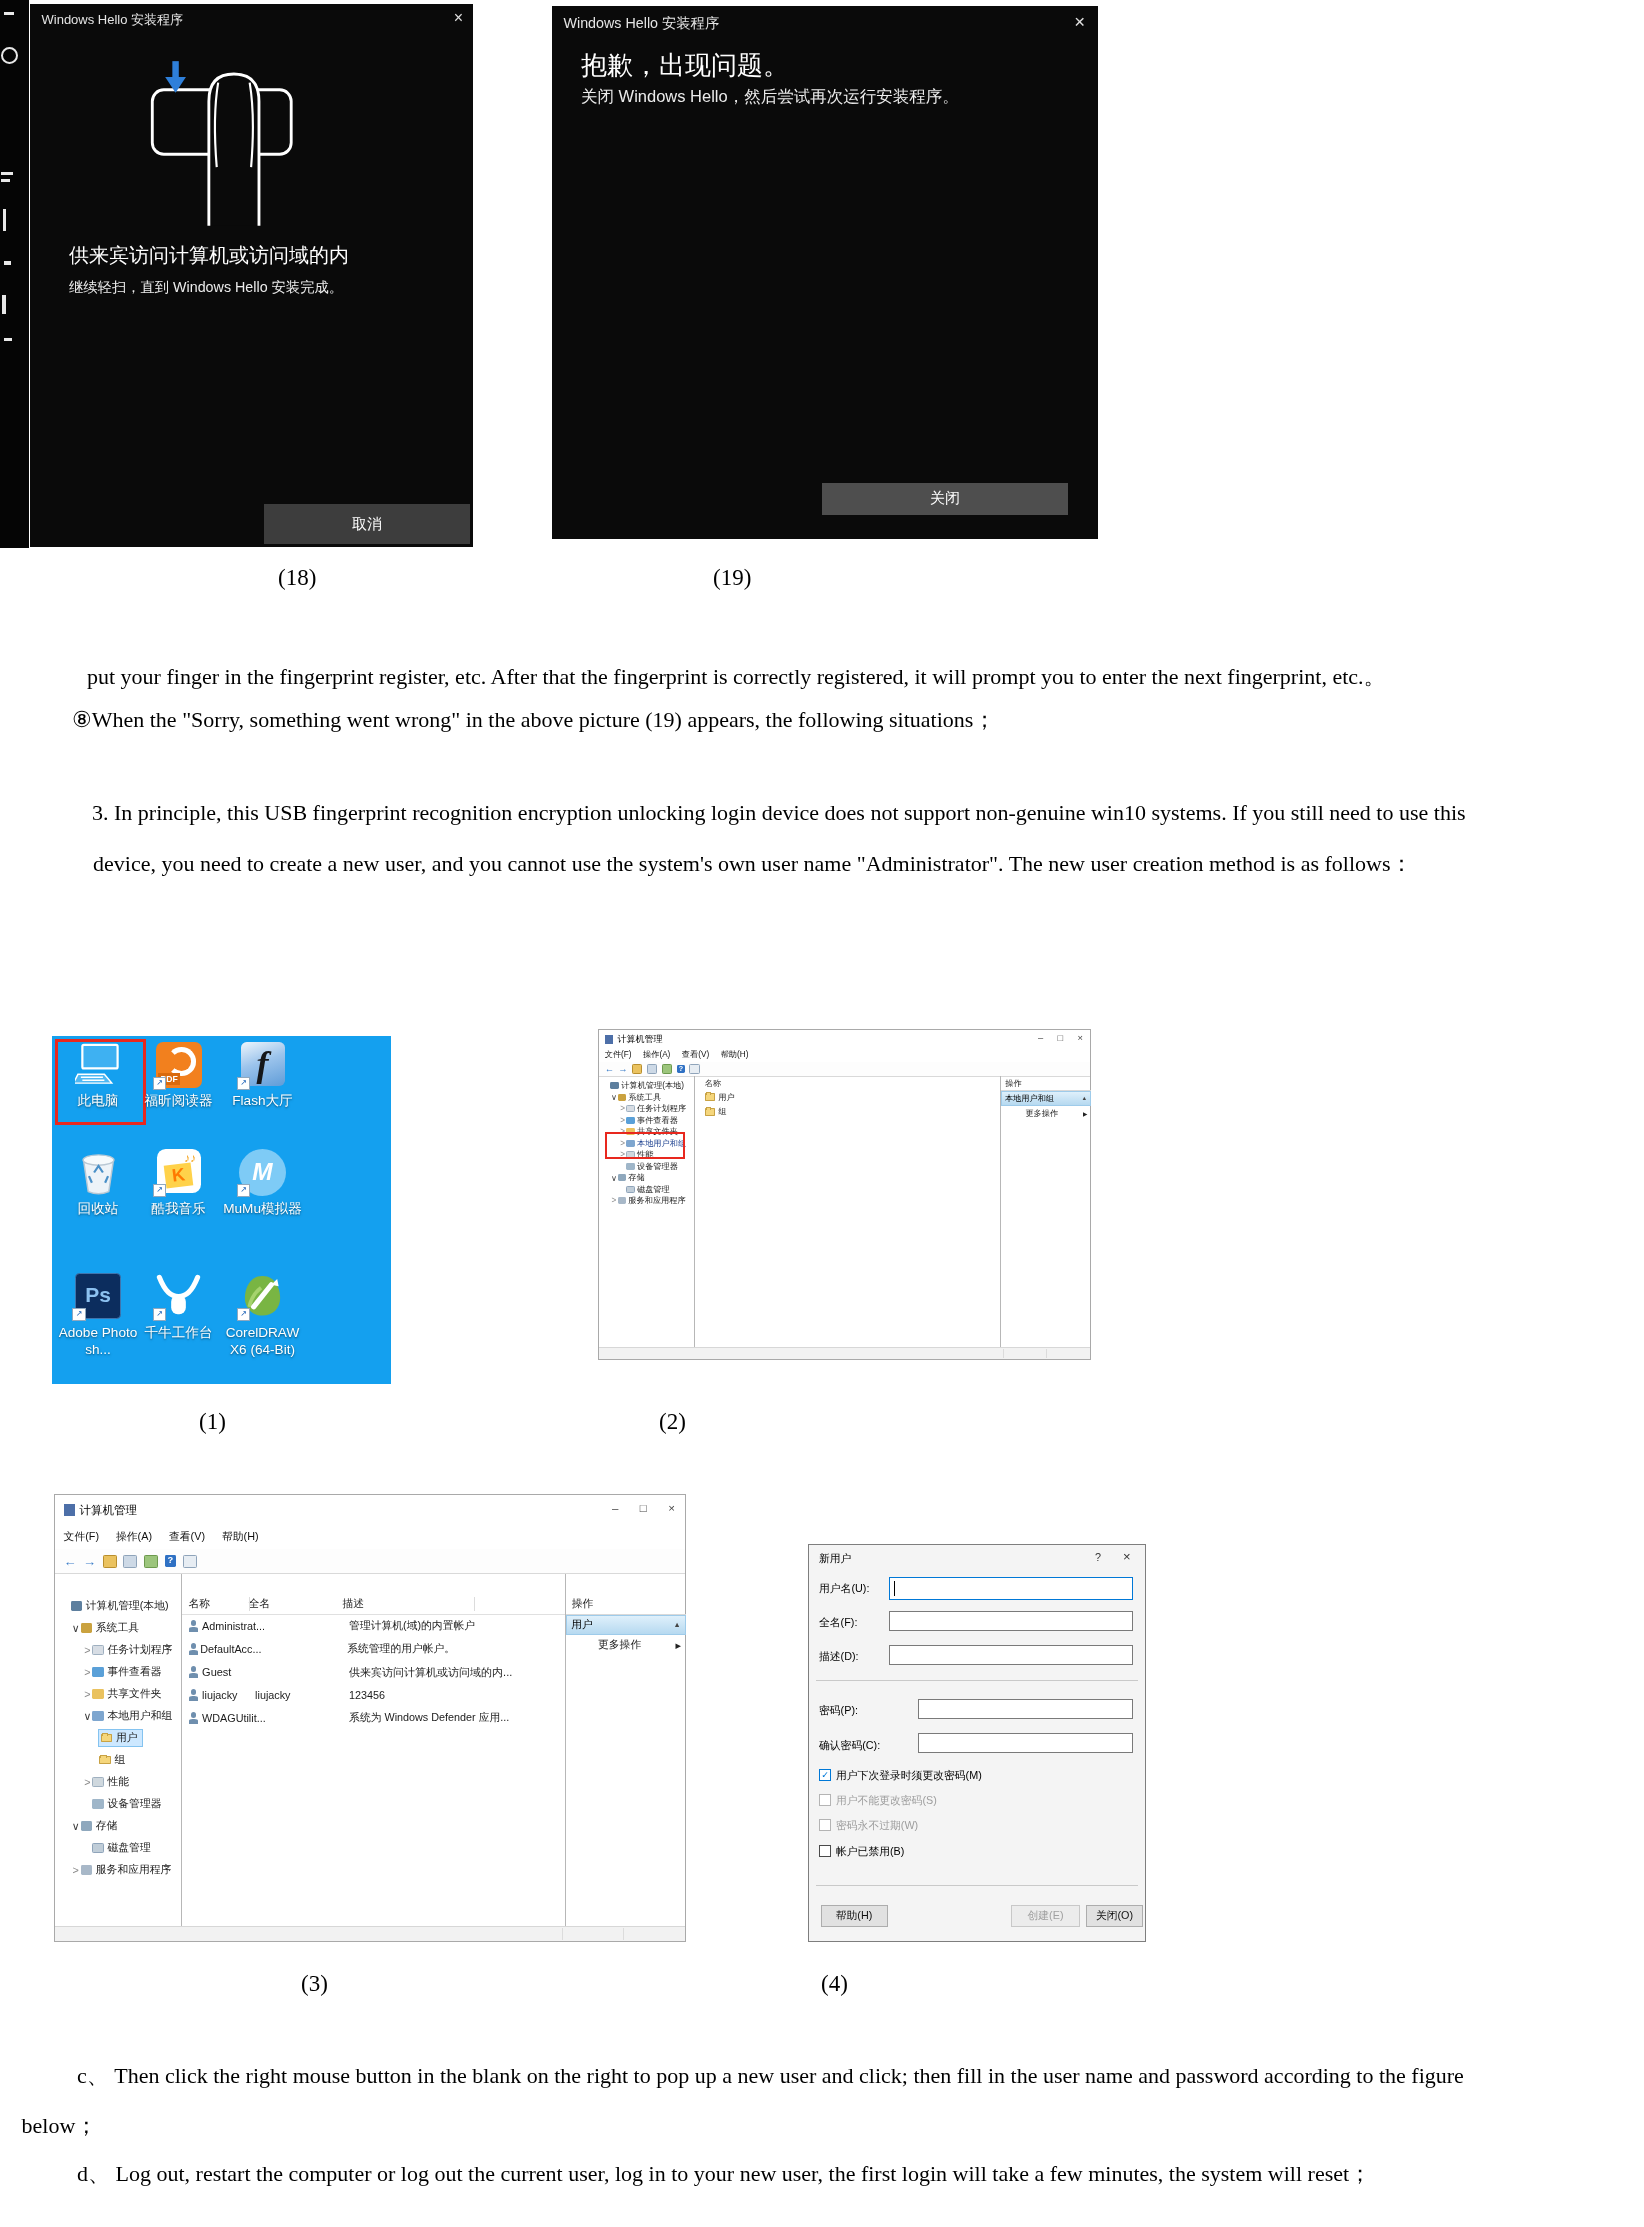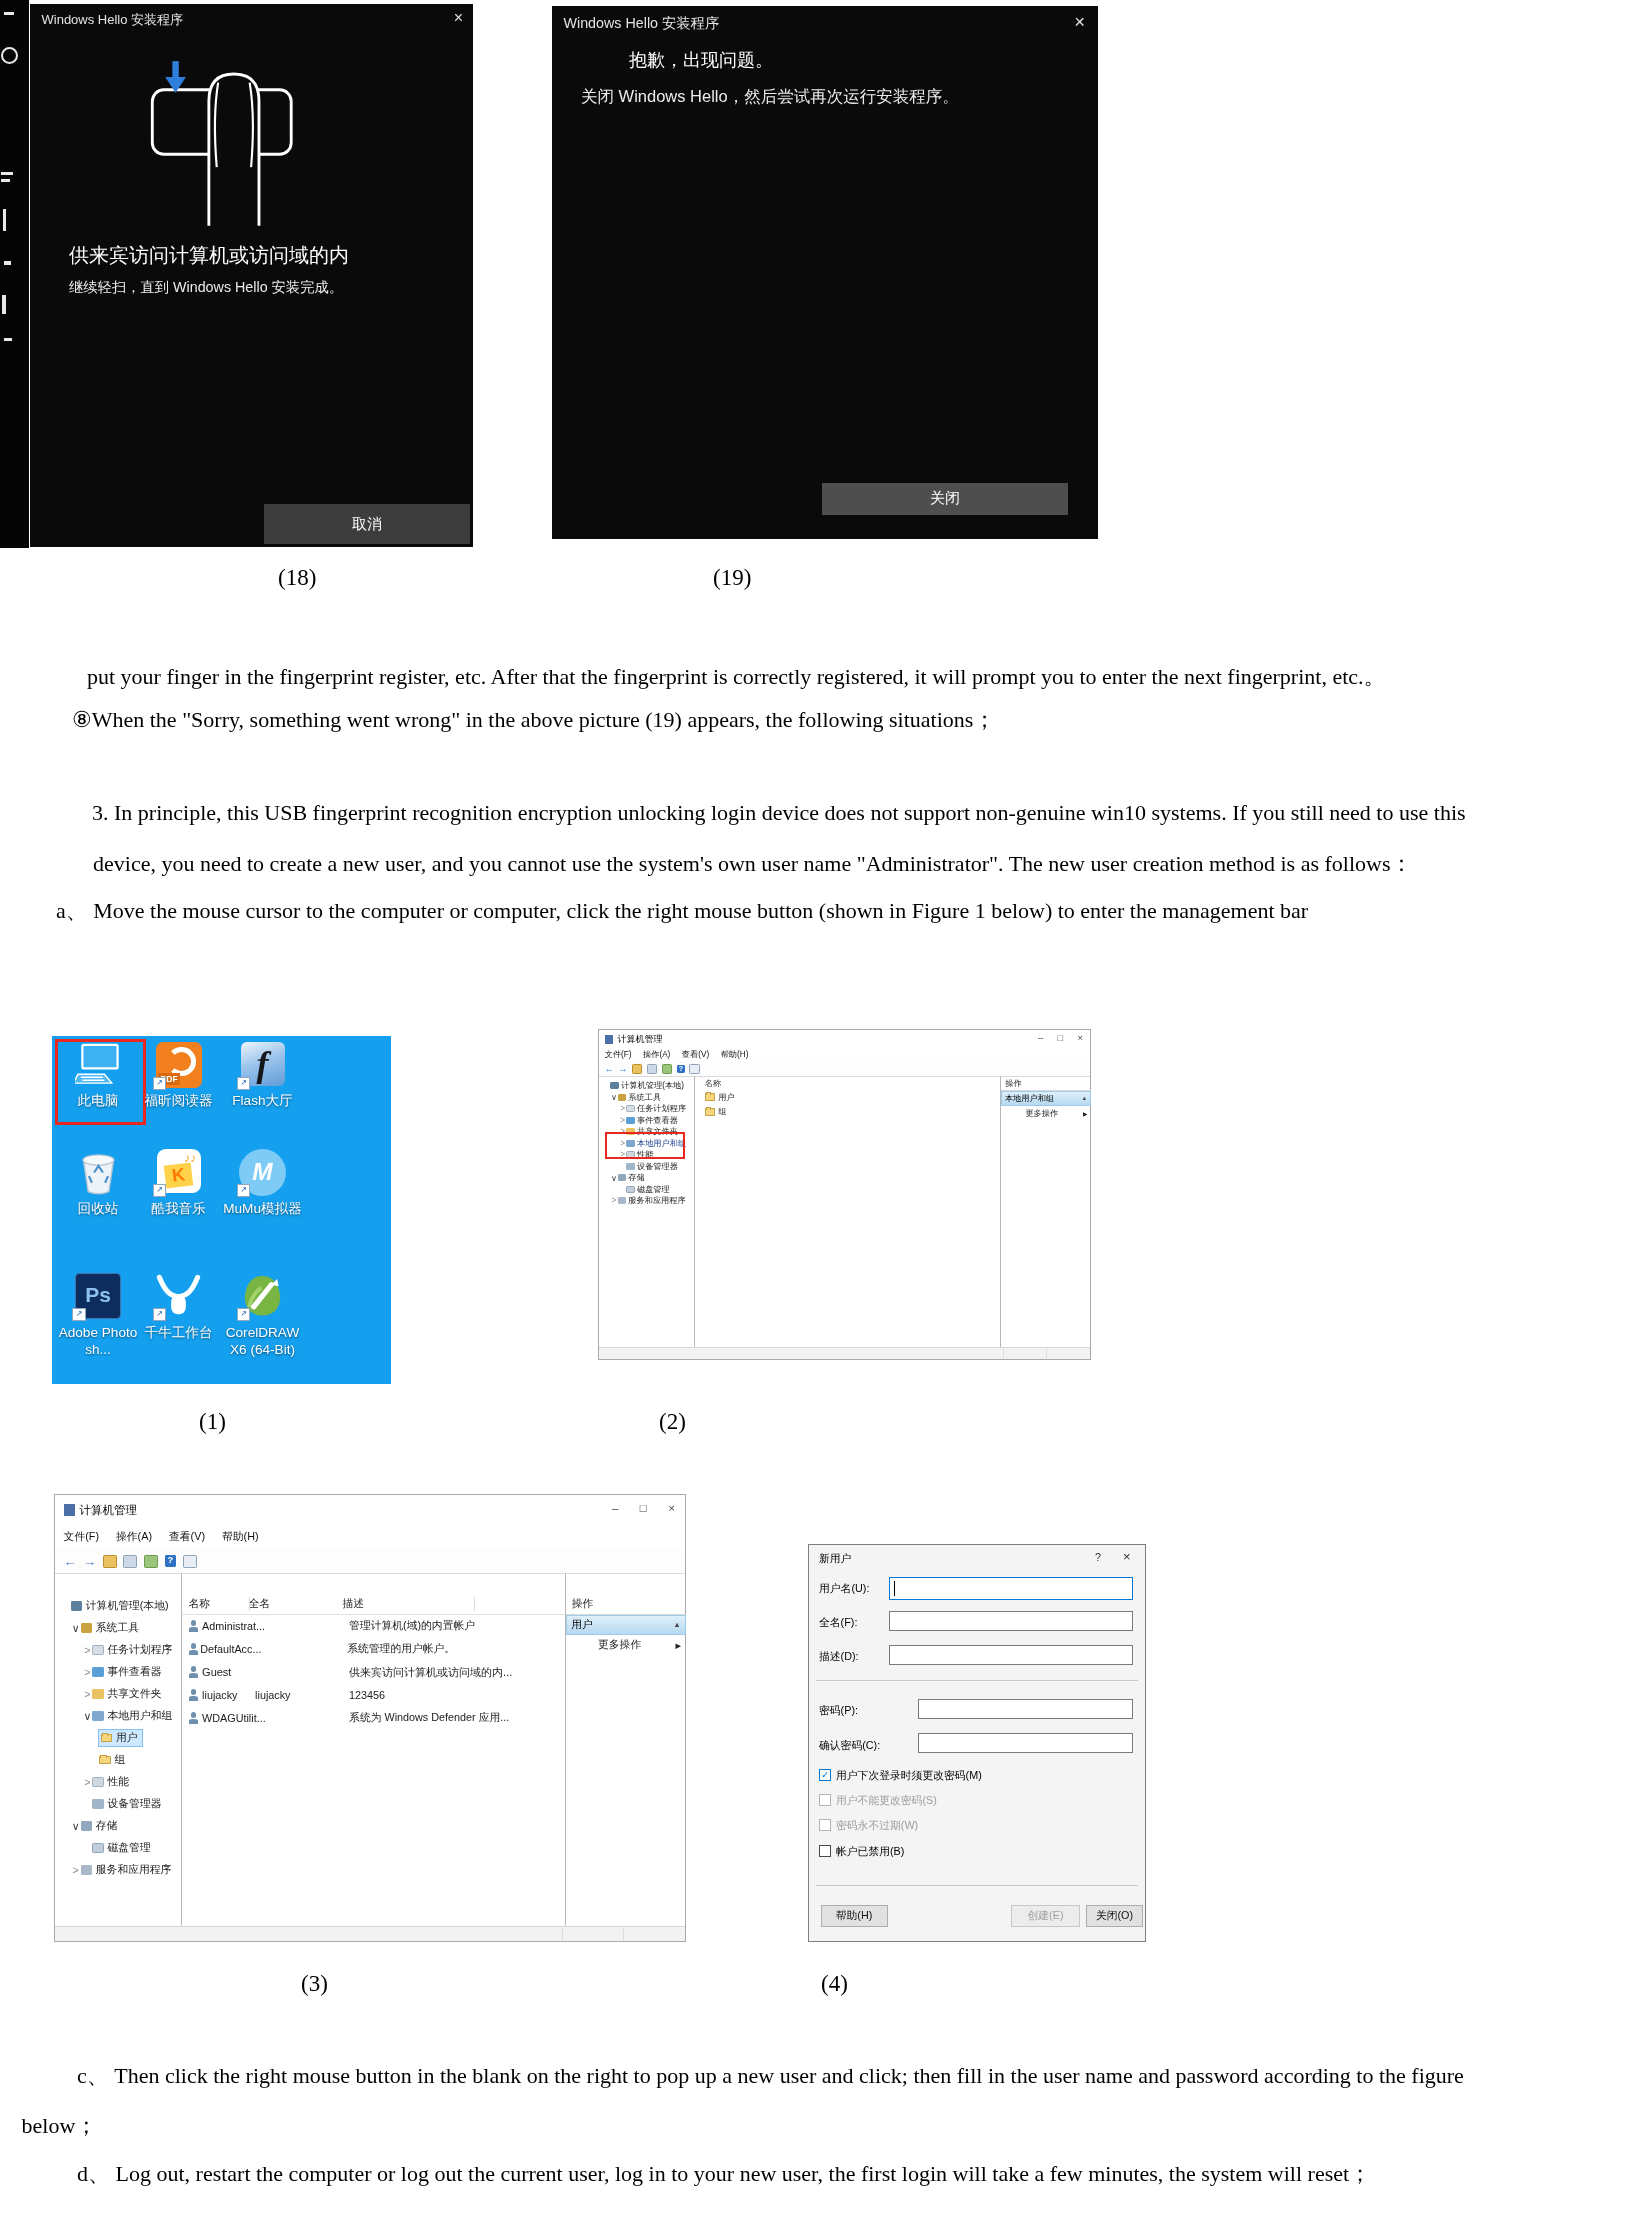--- a/index.html
+++ b/index.html
@@ -142,33 +142,32 @@
       </g>
     </svg>
     <div class="dlg-head" style="left:39px;top:238px;font-size:20px;">供来宾访问计算机或访问域的内</div>
     <div class="dlg-sub" style="left:39px;top:274px;font-size:14.3px;">继续轻扫，直到 Windows Hello 安装完成。</div>
     <div class="dlg-btn btn-cancel18" style="left:234px;top:500px;width:206px;height:40px;">取消</div>
   </div>
 
   <div class="dlg-dark" style="left:552px;top:5.7px;width:546px;height:533px;">
     <div class="dlg-title" style="left:11.5px;top:8.6px;font-size:14.3px;">Windows Hello 安装程序</div>
     <div class="dlg-close" style="right:13px;top:5.7px;font-size:18.6px;">×</div>
-    <div class="dlg-head" style="left:29px;top:42px;font-size:18px;margin-left:48px;">抱歉，出现问题。</div>
+    <div class="dlg-head" style="left:29px;top:42px;font-size:26px;">抱歉，出现问题。</div>
     <div class="dlg-sub" style="left:29px;top:80px;font-size:16.5px;">关闭 Windows Hello，然后尝试再次运行安装程序。</div>
     <div class="dlg-btn btn-close19" style="left:270px;top:477px;width:246px;height:32px;">关闭</div>
   </div>
 
   <div class="cap" style="left:278px;top:565px;">(18)</div>
   <div class="cap" style="left:713px;top:565px;">(19)</div>
 
   <div class="docline" style="left:87px;top:662px;">put your finger in the fingerprint register, etc. After that the fingerprint is correctly registered, it will prompt you to enter the next fingerprint, etc.。</div>
   <div class="docline" style="left:72px;top:705px;">⑧When the "Sorry, something went wrong" in the above picture (19) appears, the following situations；</div>
   <div class="docline" style="left:92px;top:800px;">3. In principle, this USB fingerprint recognition encryption unlocking login device does not support non-genuine win10 systems. If you still need to use this</div>
   <div class="docline" style="left:93px;top:849px;">device, you need to create a new user, and you cannot use the system's own user name "Administrator". The new user creation method is as follows：</div>
-  <div class="docline" style="left:56px;top:896px;">a、 Move the mouse cursor to the computer or computer, click the right mouse button (shown in Figure 1 below) to enter the management bar</div>
 
   <div class="desktop" style="left:52px;top:1036px;width:339px;height:348px;">
 
     <div class="dicon" style="left:6.5px;top:5.7px;">
       <div class="dart">
         <svg width="47" height="47" viewBox="0 0 64 64">
           <rect x="10" y="4" width="48" height="32" rx="2" fill="rgba(255,255,255,0.18)" stroke="#fff" stroke-width="3"></rect>
           <path d="M4 44 L40 44 L50 56 L-2 56 Z" fill="rgba(255,255,255,0.25)" stroke="#fff" stroke-width="2"></path>
           <path d="M8 48 h30 M10 52 h30" stroke="#fff" stroke-width="2"></path>
         </svg>

